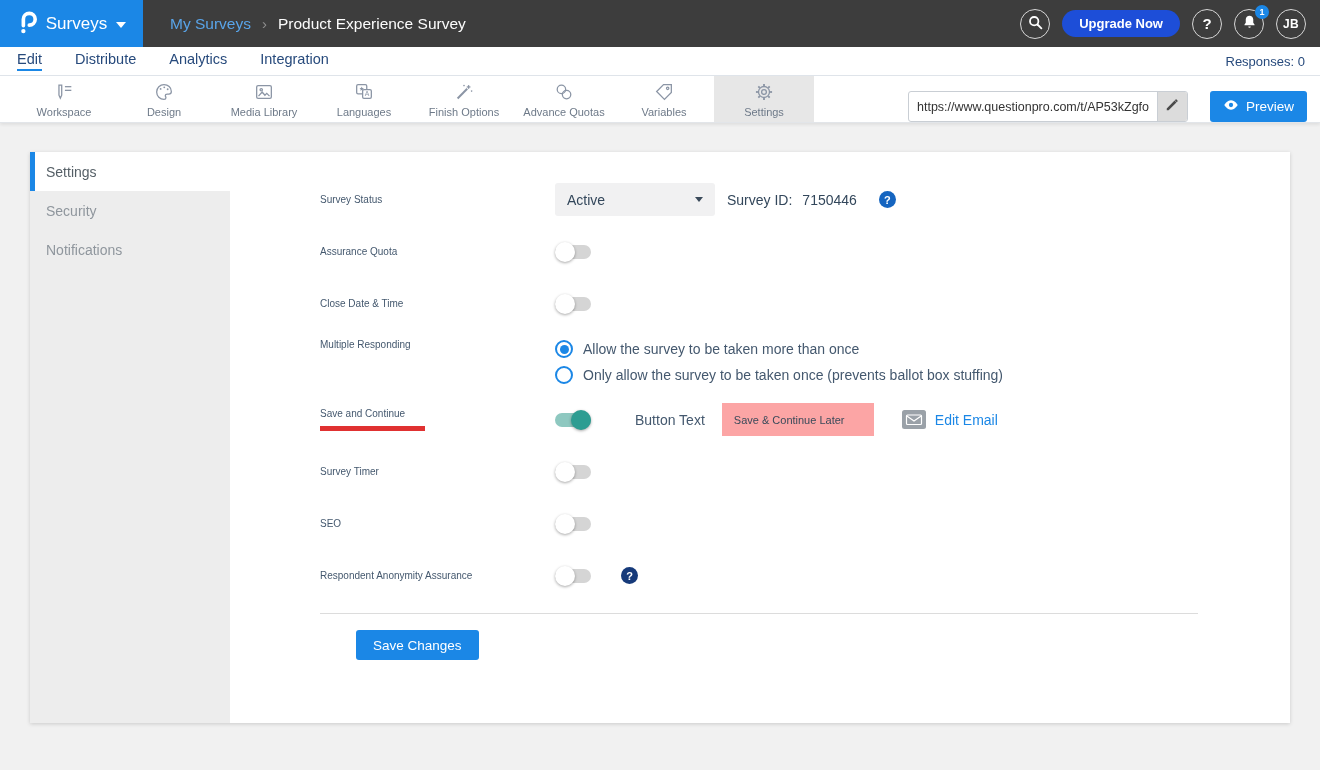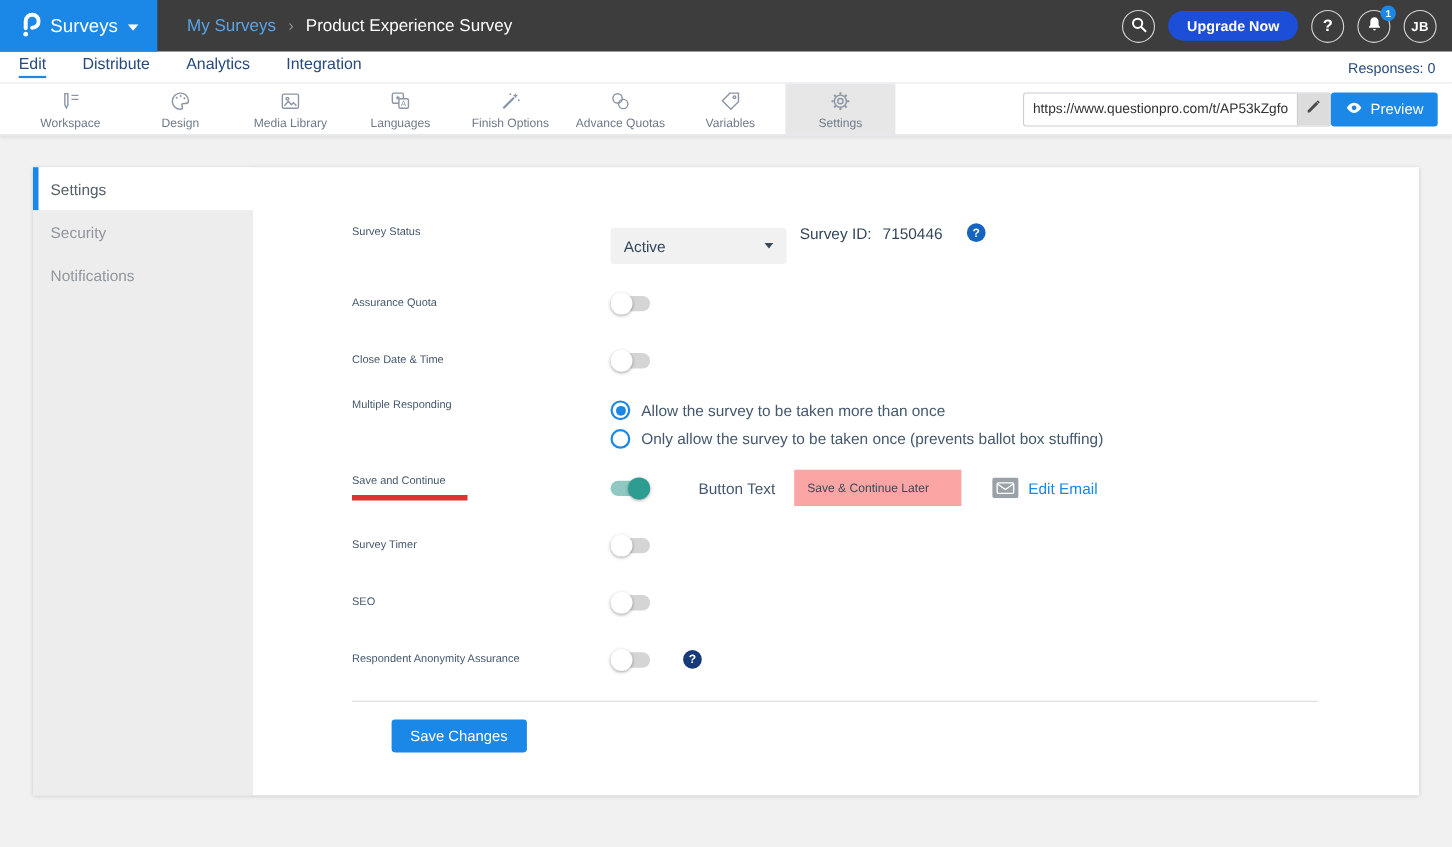--- a/index.html
+++ b/index.html
@@ -42,21 +42,21 @@
   
   .toolbar { height:47px; background:#fff; display:flex; align-items:stretch;
              border-bottom:1px solid #e2e5e9; box-shadow:0 2px 3px rgba(0,0,0,.07);
              position:relative; z-index:2; }
   .tools { display:flex; padding-left:14px; }
   .tool { width:100px; border:none; background:transparent; display:flex;
           flex-direction:column; align-items:center; justify-content:center; gap:3px; }
   .tool[data-selected="true"] { background:#e7e7e7; }
   .tico { height:23px; display:flex; align-items:center; }
   .tlabel { font-size:11px; color:#6e7a89; white-space:nowrap; }
-  .toolbar-right { margin-left:auto; display:flex; align-items:center; gap:0; padding-right:13px; }
+  .toolbar-right { margin-left:auto; display:flex; align-items:flex-end; gap:22px; padding-right:13px; }
   .urlbox { width:280px; height:31px; border:1px solid #c9ced4; border-radius:3px;
             background:#fff; display:flex; align-items:center; overflow:hidden; }
   .url-text { flex:1; padding:0 8px; font-size:12.5px; color:#333; white-space:nowrap; overflow:hidden; }
   .url-edit { width:30px; height:100%; background:#dcdcdc; border-left:1px solid #c9ced4;
               display:flex; align-items:center; justify-content:center; flex-shrink:0; cursor:pointer; }
   .preview-btn { height:31px; padding:0 13px; background:#1b87e6; border:none; border-radius:3px;
                  color:#fff; font-size:13.5px; display:flex; align-items:center; gap:7px; }
 
   
   .content { padding:29px 30px 0; }
@@ -67,21 +67,21 @@
   .side-item[data-active="true"] { background:#fff; border-left-color:#1b87e6; color:#555f66; }
 
   .main { flex:1; padding:31px 0 0 90px; }
   .row { display:flex; align-items:center; min-height:33px; margin-bottom:19px; }
   .row.top { align-items:flex-start; }
   .flabel { width:235px; flex-shrink:0; font-size:10px; color:#44586e; }
   .ctrl { display:flex; align-items:center; }
   .ctrl.col { flex-direction:column; align-items:flex-start; gap:8px; padding-top:1px; }
 
   .select { width:160px; height:33px; background:#f1f1f2; border-radius:3px;
-            display:flex; align-items:center; padding:0 12px; cursor:pointer;margin-top:24px; }
+            display:flex; align-items:center; padding:0 12px; cursor:pointer; }
   .select .sel-val { font-size:14px; color:#33475b; flex:1; }
   .sel-caret { width:0; height:0; border-left:4.5px solid transparent;
                border-right:4.5px solid transparent; border-top:5.5px solid #3a4a5a; }
   .sid-label { margin-left:12px; font-size:14px; color:#33475b; }
   .sid-value { margin-left:10px; font-size:14px; color:#33475b; }
   .qmark { width:17px; height:17px; border-radius:50%; color:#fff; font-size:11px; font-weight:bold;
            display:flex; align-items:center; justify-content:center; cursor:pointer; flex-shrink:0; }
   .qmark.mid { background:#1565c0; margin-left:22px; }
   .qmark.dark { background:#163a7a; margin-left:30px; }
 

